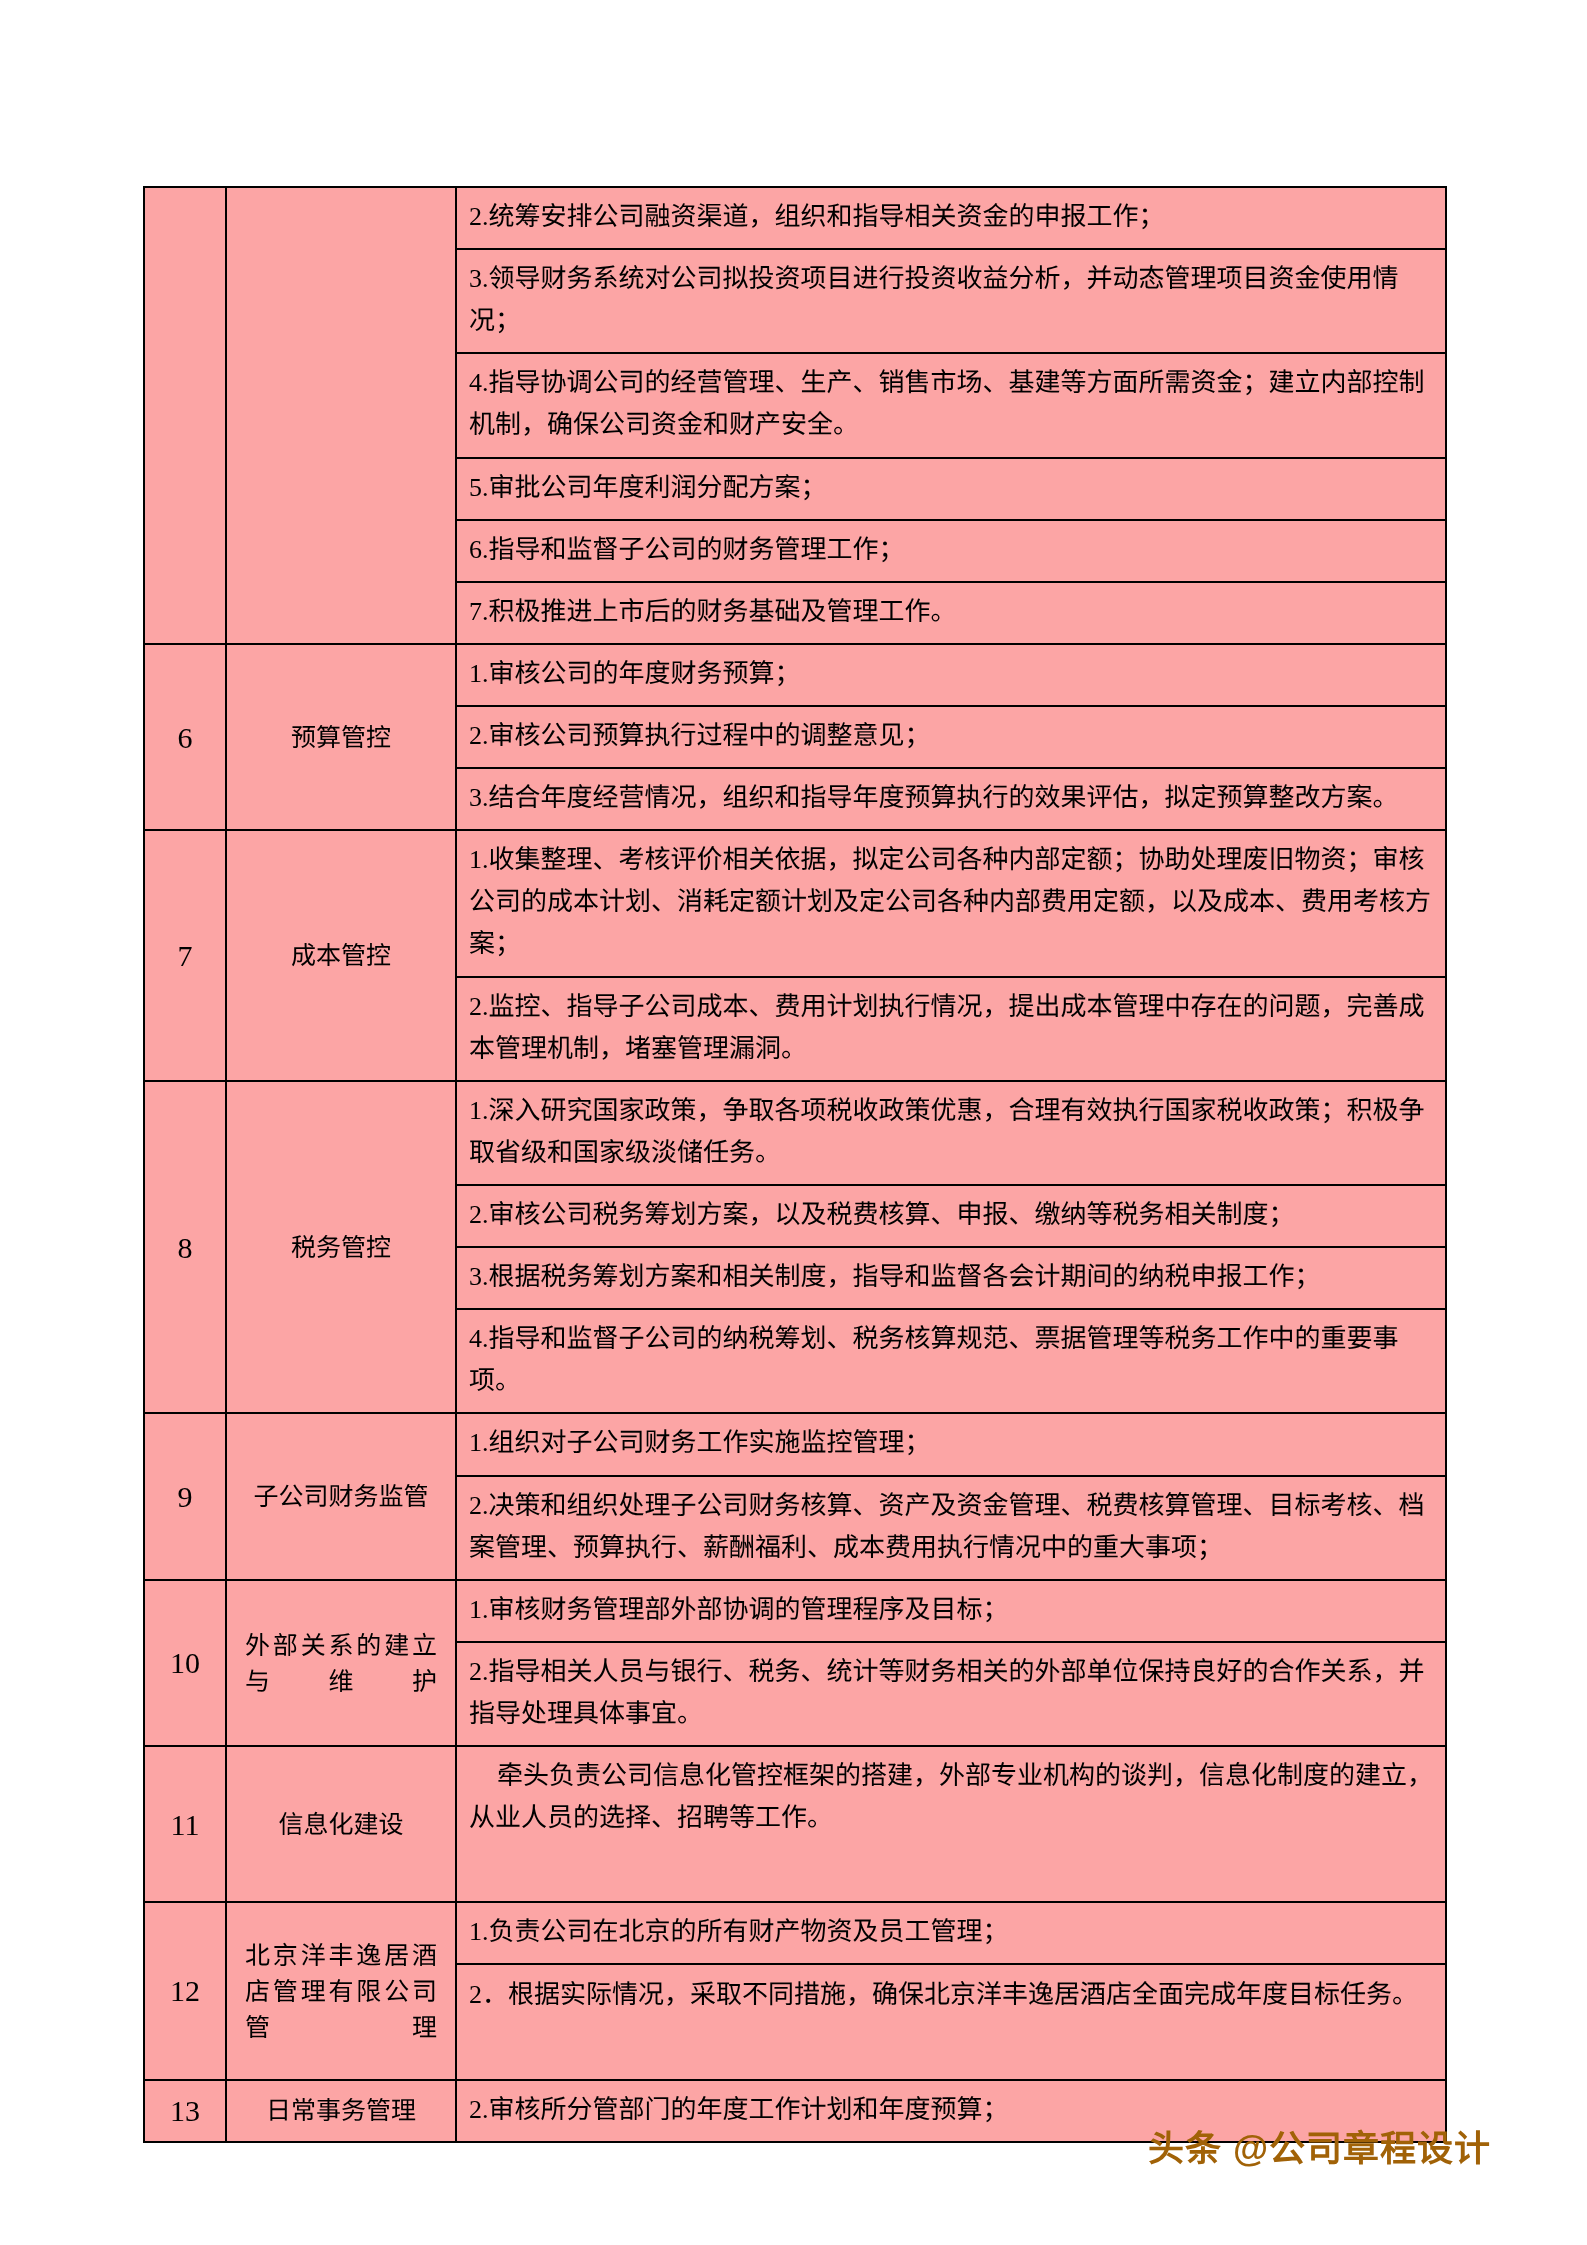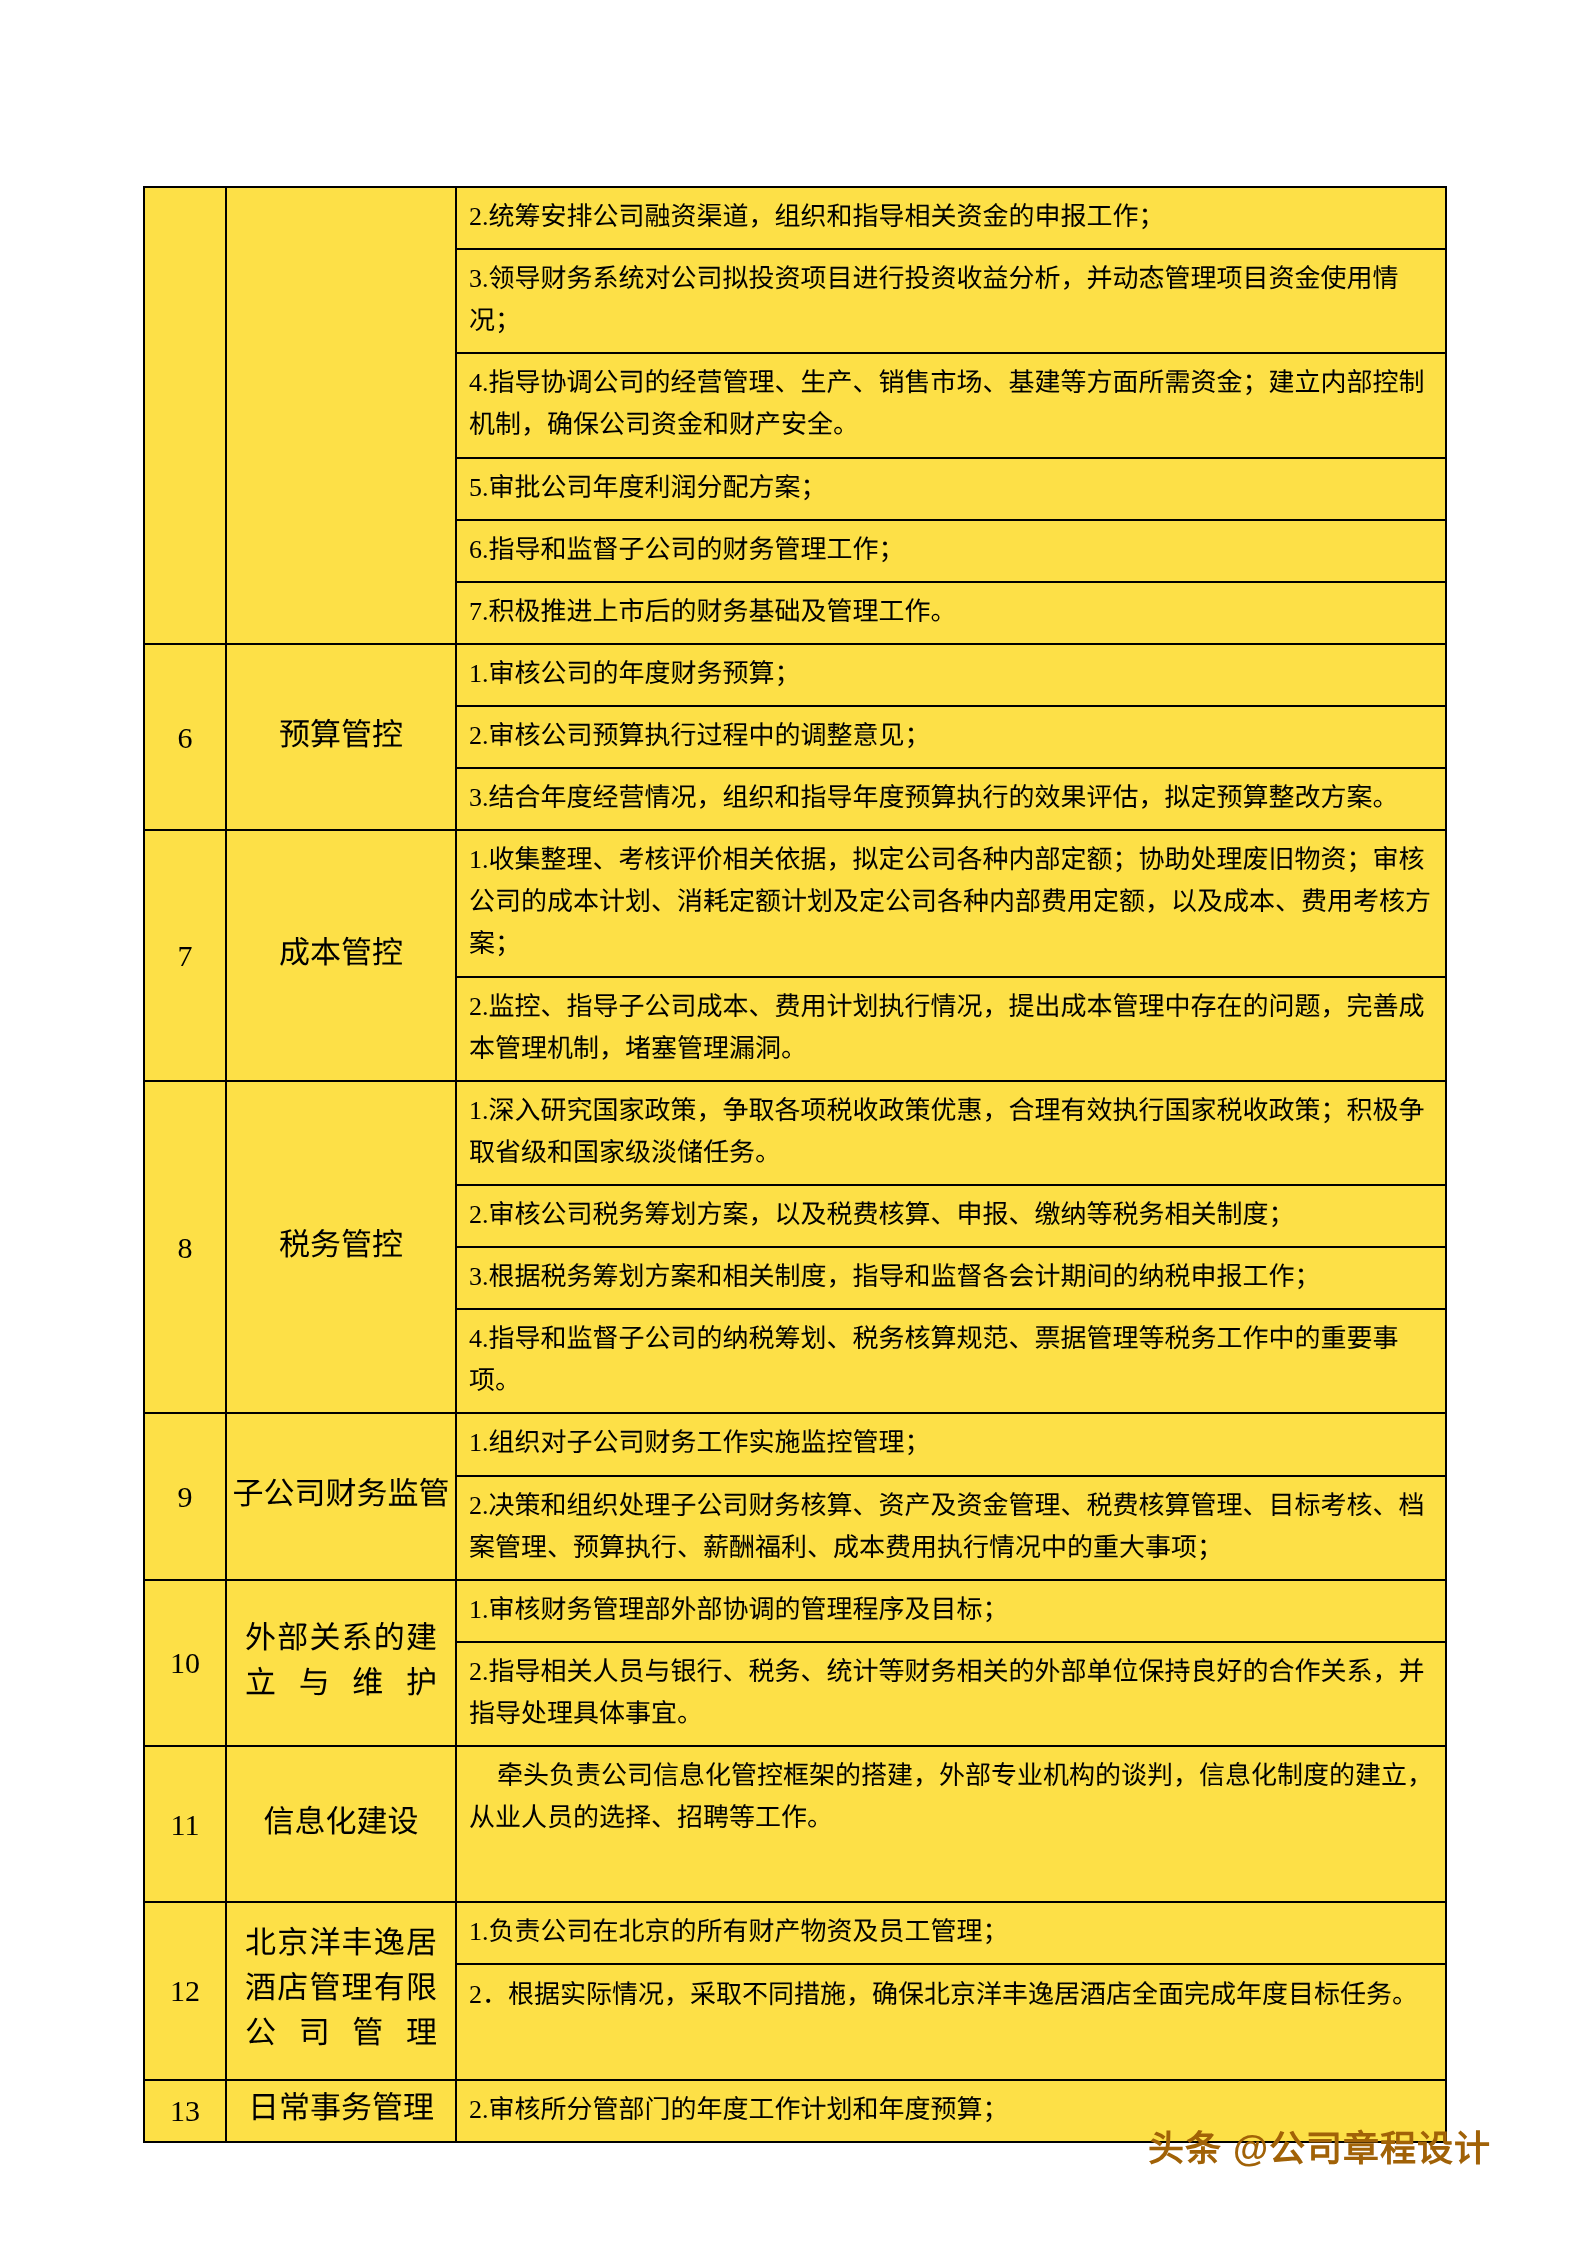--- a/index.html
+++ b/index.html
@@ -32,41 +32,41 @@
     top: 186px;
     width: 1302px;
     border-collapse: collapse;
     table-layout: fixed;
   }
 
   .doc-table td {
     border: 2.5px solid #000000;
     padding: 0;
     vertical-align: middle;
-    background: #fde047;
+    background: #fca5a5;
   }
 
   
   col.c-num   { width: 82px;  }
   col.c-topic { width: 230px; }
   col.c-body  { width: 990px; }
 
   .num-cell {
     text-align: center;
     font-size: 30px;
     font-family: "Liberation Serif", "DejaVu Serif", serif;
     line-height: 1.3;
   }
 
   .topic-cell {
     text-align: center;
-    font-size: 31px;
+    font-size: 25px;
     line-height: 1.45;
     padding: 6px 10px;
-    font-family: Liberation Mono, monospace;
+    font-family: Liberation Sans, sans-serif;
   }
   .topic-cell.justified {
     text-align: justify;
     text-align-last: justify;
     padding-left: 18px;
     padding-right: 18px;
   }
 
   
   .items {

